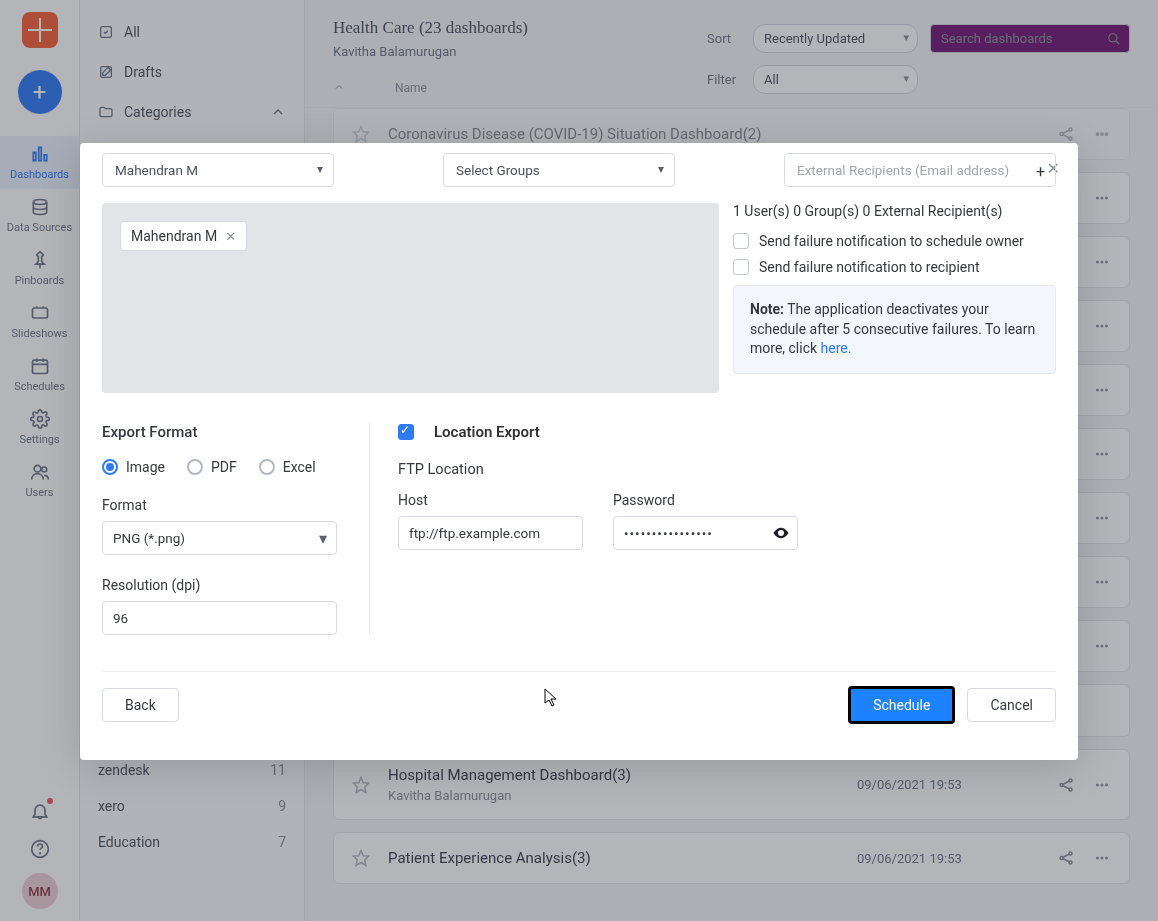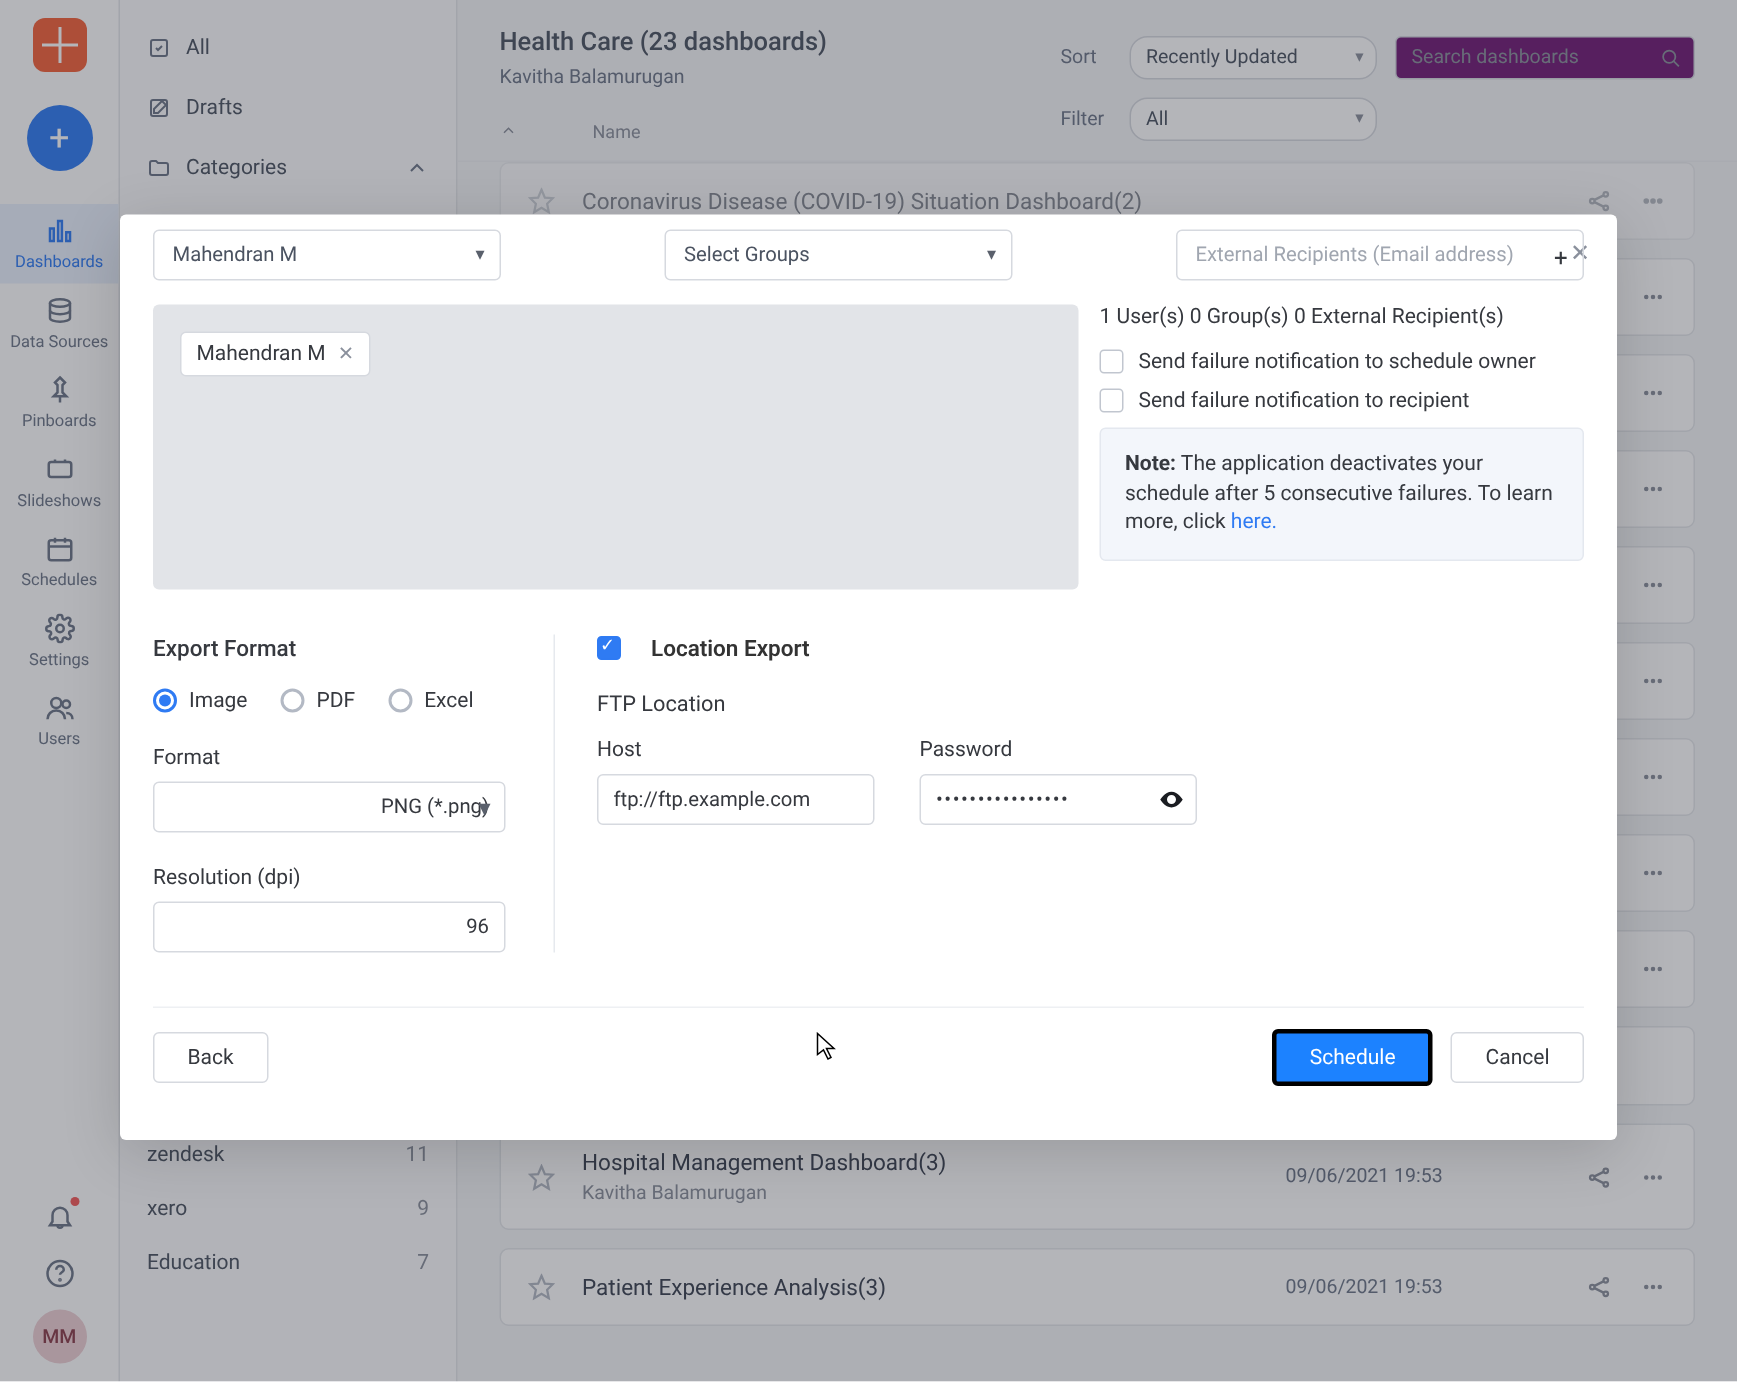--- a/index.html
+++ b/index.html
@@ -23,21 +23,21 @@
 .sp-item { display:flex; align-items:center; gap:10px; padding: 12px 18px; color:#4b5361; font-size:14px; cursor:pointer; }
 .sp-item svg { width:16px; height:16px; stroke:#6c7688; }
 .sp-item .chev { margin-left:auto; }
 .cat-list { padding: 0 6px; }
 .cat-row { display:flex; padding: 10px 12px; font-size:14px; color:#4b5361; cursor:pointer; }
 .cat-row .count { margin-left:auto; color:#8a909c; }
 
 
 .main { position:absolute; left:305px; top:0; right:0; height:100%; }
 .main-header { padding: 18px 28px 10px; }
-.main-title { font-size:17px; color:#4b5361; font-weight:500;}
+.main-title { font-size:17px; color:#4b5361; font-weight:500;font-family:Liberation Serif, serif;}
 .main-sub { font-size:13px; color:#6c7688; margin-top:6px; }
 .sort-area { position:absolute; right:28px; top:24px; display:flex; flex-direction:column; gap:12px;}
 .sort-area .row { display:flex; align-items:center; gap:12px;}
 .sort-area label { font-size:13px; color:#6c7688; width:34px;}
 .select-pill { border:1px solid #d6d9df; background:#fff; border-radius:12px; padding:6px 28px 6px 10px; font-size:13px; color:#4b5361; min-width:165px; position:relative; cursor:pointer;}
 .select-pill::after { content:'▾'; position:absolute; right:8px; top:6px; color:#8a909c; font-size:11px;}
 .search-pill { border:1px solid #d6d9df; background:#701a75; border-radius:4px; padding:6px 28px 6px 10px; font-size:13px; color:#8a909c; width:200px; position:relative; cursor:text;}
 .search-pill svg { position:absolute; right:8px; top:7px; width:14px; height:14px; stroke:#8a909c;}
 
 
@@ -84,21 +84,21 @@
 
 .lower { display:flex; margin-top: 30px; }
 .left-col { width: 268px; border-right:1px solid #e6e9ee; padding-right:32px;}
 .section-h { font-size:15px; color:#36393f; margin-bottom:18px; font-weight:500;}
 .radio-row { display:flex; gap:22px; margin-bottom:22px; }
 .radio { display:flex; align-items:center; gap:8px; font-size:14px; color:#36393f; cursor:pointer;}
 .radio .r { width:16px; height:16px; border:2px solid #b3b9c4; border-radius:50%; display:flex; align-items:center; justify-content:center;}
 .radio.selected .r { border-color:#2f7bf3;}
 .radio.selected .r::after { content:''; width:8px; height:8px; border-radius:50%; background:#2f7bf3;}
 .field-label { font-size:14px; color:#36393f; margin-bottom:8px;}
-.input-box { width:100%; border:1px solid #d6d9df; border-radius:4px; padding:8px 10px; font-size:13.5px; color:#36393f; outline:none;text-align:right;}
+.input-box { width:100%; border:1px solid #d6d9df; border-radius:4px; padding:8px 10px; font-size:13.5px; color:#36393f; outline:none;}
 .format-select { position:relative; }
 .format-select::after { content:'▾'; position:absolute; right:10px; top:8px; color:#5a606c;}
 .right-col { flex:1; padding-left:28px; }
 .loc-check-row { display:flex; align-items:center; gap:20px; margin-bottom:20px; }
 .cb.checked { background:#2f7bf3; border-color:#2f7bf3; position:relative;}
 .cb.checked::after { content:'✓'; color:#fff; font-size:12px; position:absolute; left:1px; top:-2px;}
 .ftp-grid { display:flex; gap:30px; margin-top:10px;}
 .ftp-col { }
 .field-sub { font-size:14px; color:#36393f; margin-bottom:8px;}
 .ftp-input { width:185px; border:1px solid #d6d9df; border-radius:4px; padding:8px 10px; font-size:13.5px; color:#36393f;}

